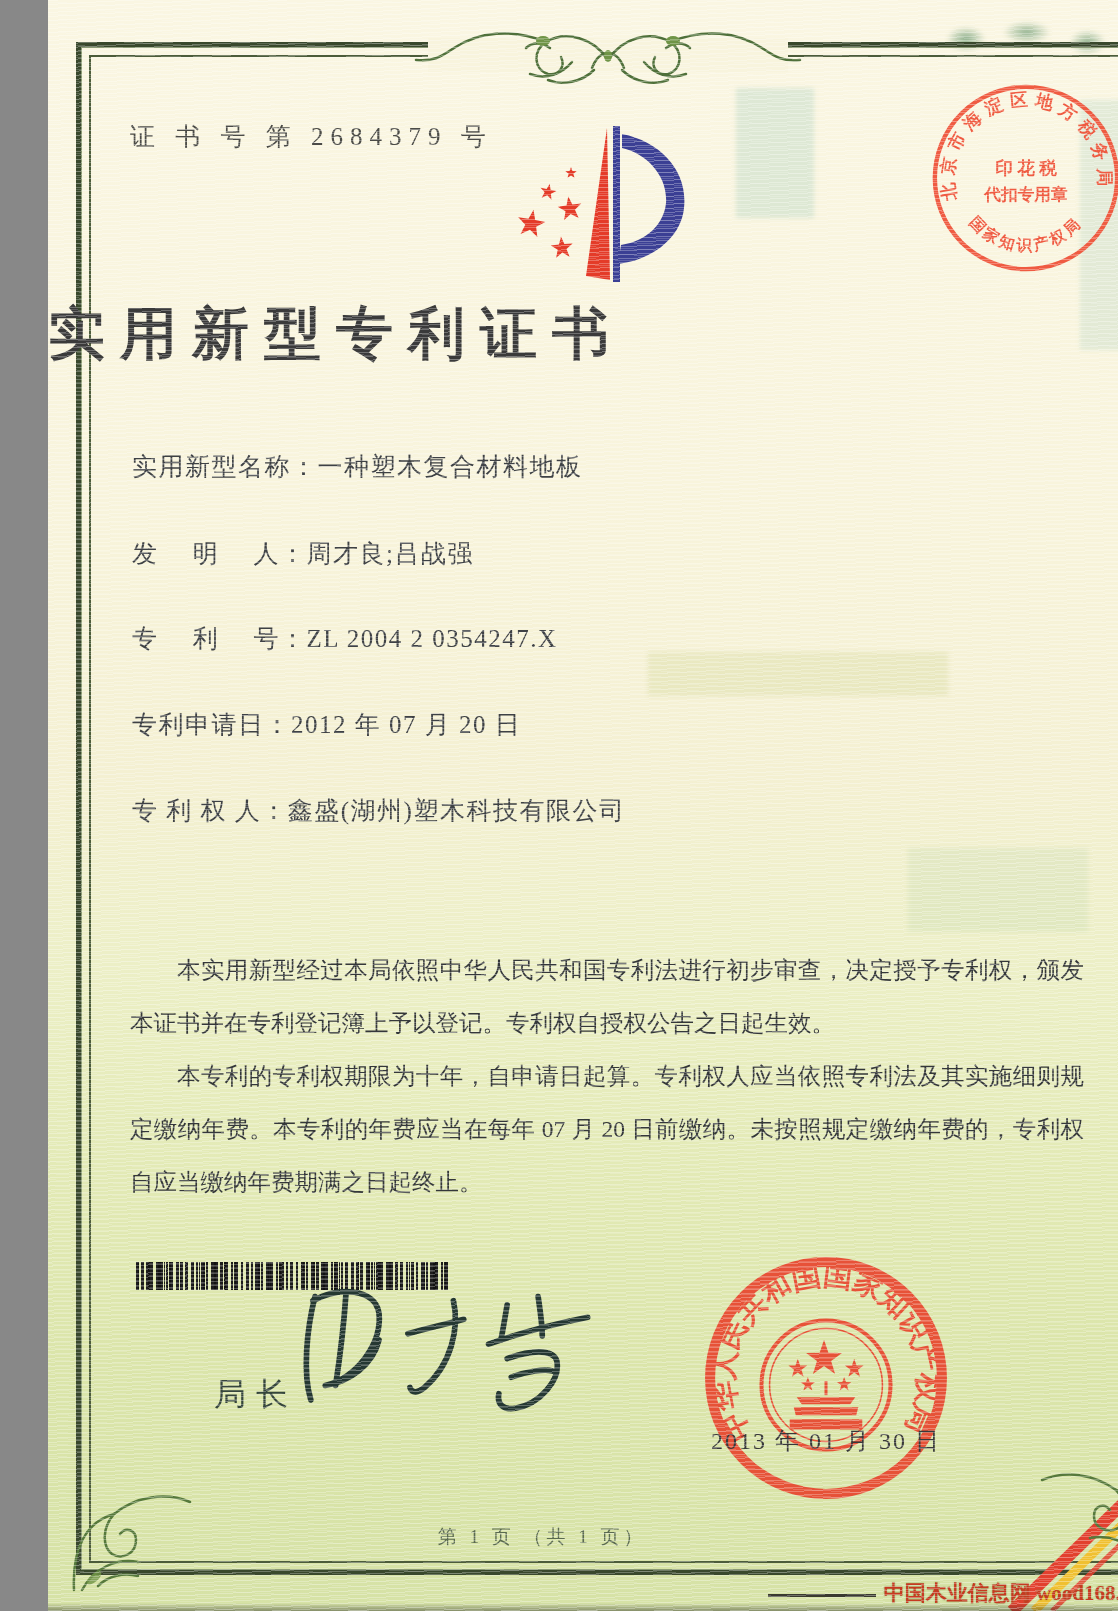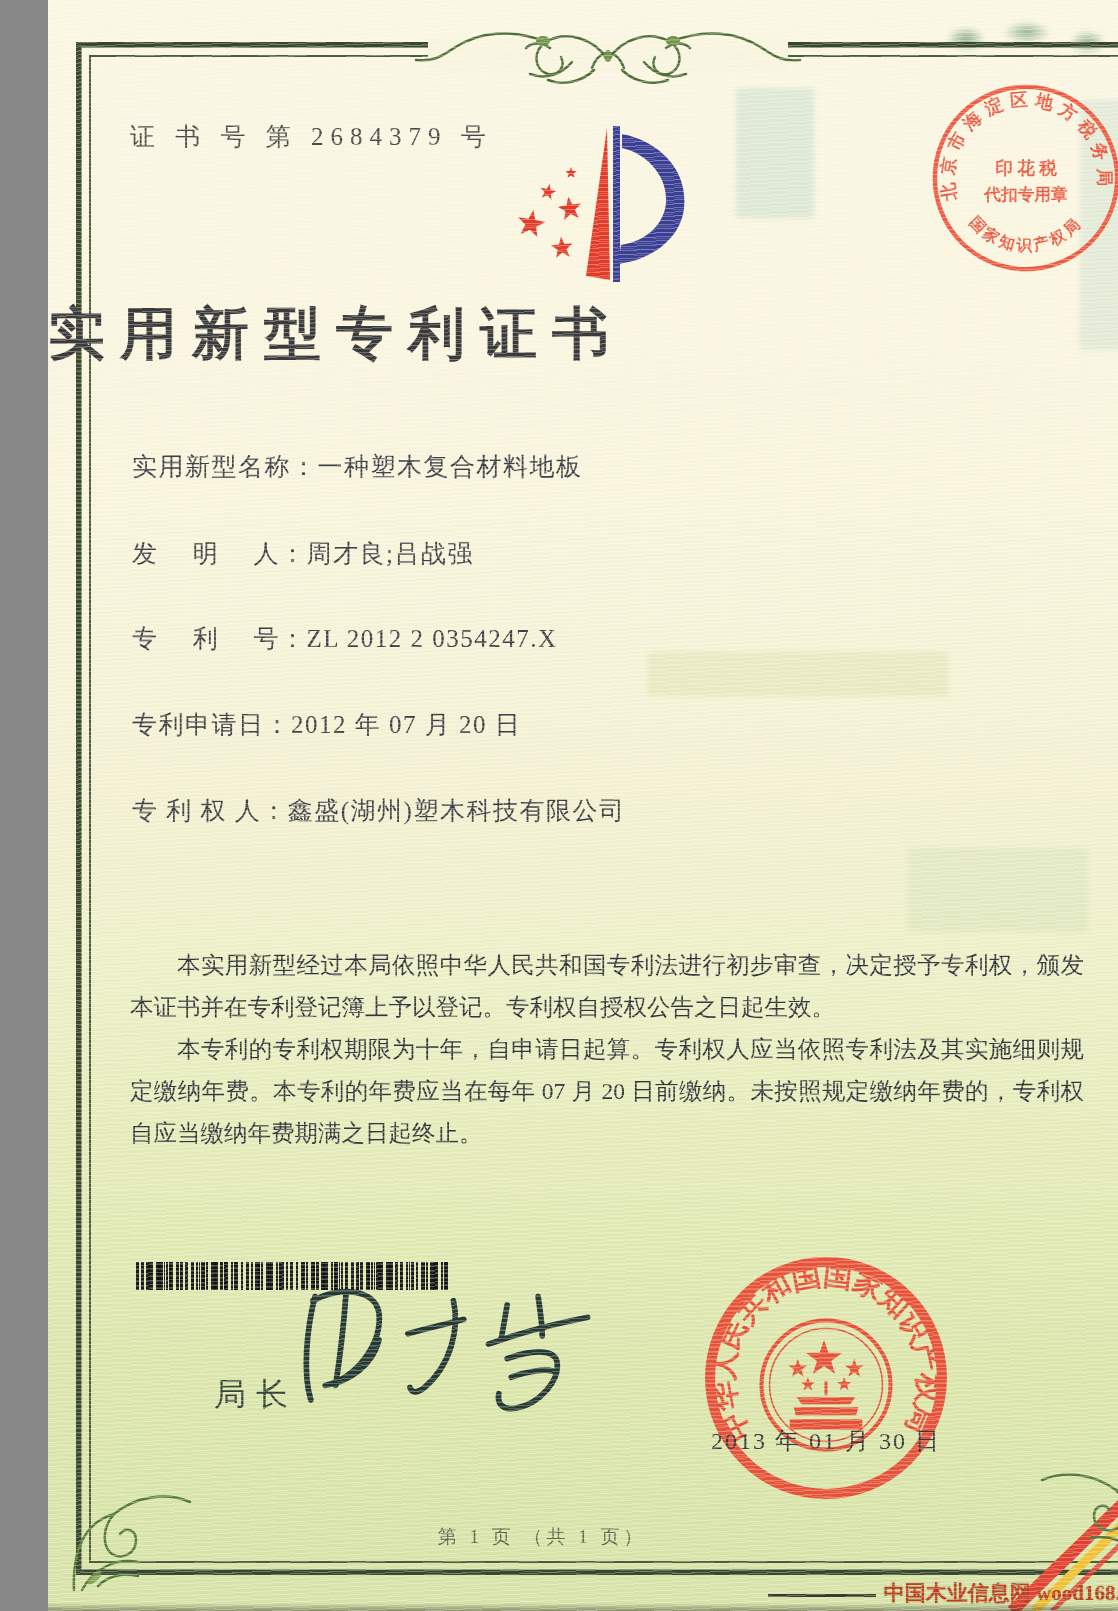--- a/index.html
+++ b/index.html
@@ -21,21 +21,21 @@
   .frame-inner{position:absolute; left:41px; right:44px; top:55px; bottom:48px;
     border:2px solid #4c5c3a;}
   .cert-no{position:absolute; left:82px; top:120px; font-size:25px; color:#4b4b47;
     letter-spacing:7px; white-space:nowrap;}
   .title{position:absolute; left:0; width:100%; top:296px; 
     font-size:57px; font-weight:700; color:#3a3a3a; letter-spacing:15px; margin:0;}
   .field-row{position:absolute; left:84px; font-size:25px; color:#3e4145;
     white-space:nowrap; letter-spacing:1.5px;}
   .f1{top:450px}.f2{top:537px}.f3{top:622px}.f4{top:708px}.f5{top:794px}.f6{top:881px}
   .body-text{position:absolute; left:82px; top:944px; width:954px; color:#34373a;
-    font-size:23.5px; line-height:42px; text-align:justify;}
+    font-size:23.5px; line-height:53px; text-align:justify;}
   .body-text p{margin:0; text-indent:2em;}
   .barcode{position:absolute; left:88px; top:1262px; width:315px; height:28px;
     background-image:
       repeating-linear-gradient(90deg,#1c1c1c 0 2px,transparent 2px 5px),
       repeating-linear-gradient(90deg,#1c1c1c 0 1px,transparent 1px 7px),
       repeating-linear-gradient(90deg,#101010 0 3px,transparent 3px 11px);}
   .sig-title{position:absolute; left:166px; top:1373px; font-size:32px; color:#35453c;
     letter-spacing:10px;}
   .sig-svg{position:absolute; left:238px; top:1278px;}
   .sig-name-hidden{position:absolute; left:300px; top:1320px; font-size:40px; opacity:0;}
@@ -165,21 +165,21 @@
 
   <h1 class="title">实用新型专利证书</h1>
 
   <div class="field-row f2">
     <span class="flabel">发　 明　 人：</span><span class="fvalue">周才良;吕战强</span>
   </div>
   <div class="field-row f1">
     <span class="flabel">实用新型名称：</span><span class="fvalue">一种塑木复合材料地板</span>
   </div>
   <div class="field-row f3">
-    <span class="flabel">专　 利　 号：</span><span class="fvalue">ZL 2012 2 0354247.X</span>
+    <span class="flabel">专　 利　 号：</span><span class="fvalue">ZL 2004 2 0354247.X</span>
   </div>
   <div class="field-row f4">
     <span class="flabel">专利申请日：</span><span class="fvalue">2012 年 07 月 20 日</span>
   </div>
   <div class="field-row f5">
     <span class="flabel">专 利 权 人：</span><span class="fvalue">鑫盛(湖州)塑木科技有限公司</span>
   </div>
 
   <div class="body-text">
     <p>本实用新型经过本局依照中华人民共和国专利法进行初步审查，决定授予专利权，颁发本证书并在专利登记簿上予以登记。专利权自授权公告之日起生效。</p>

